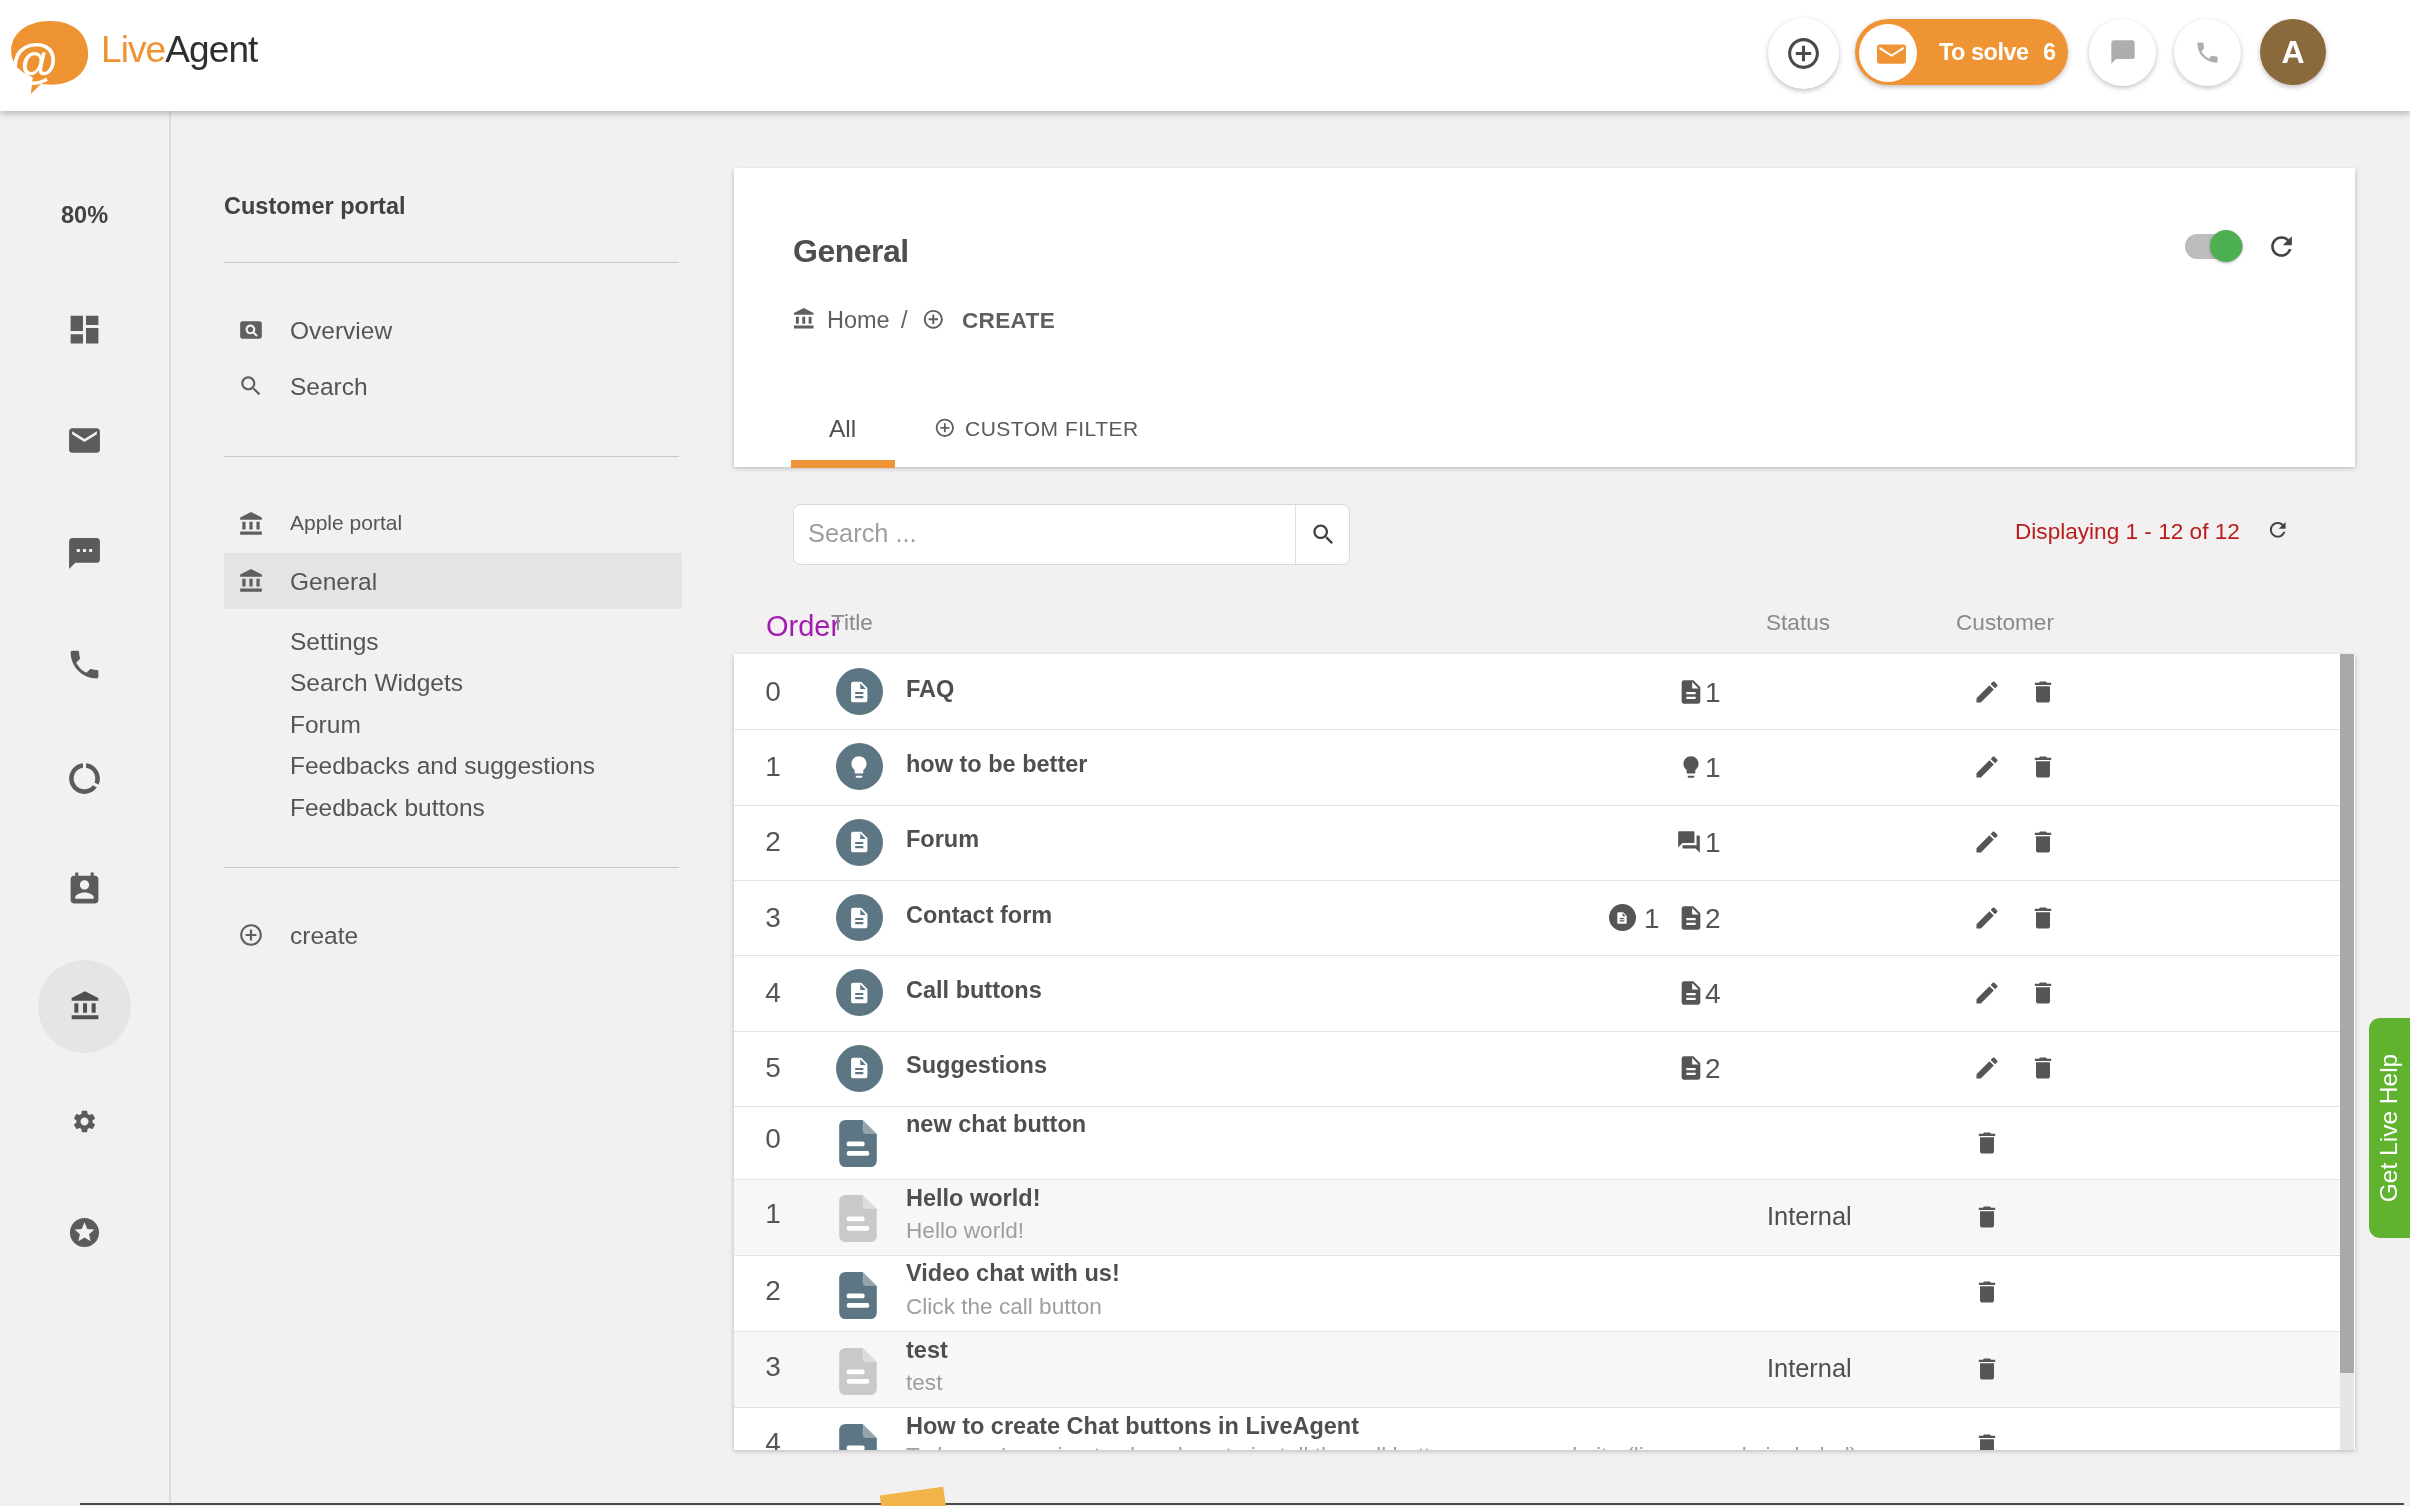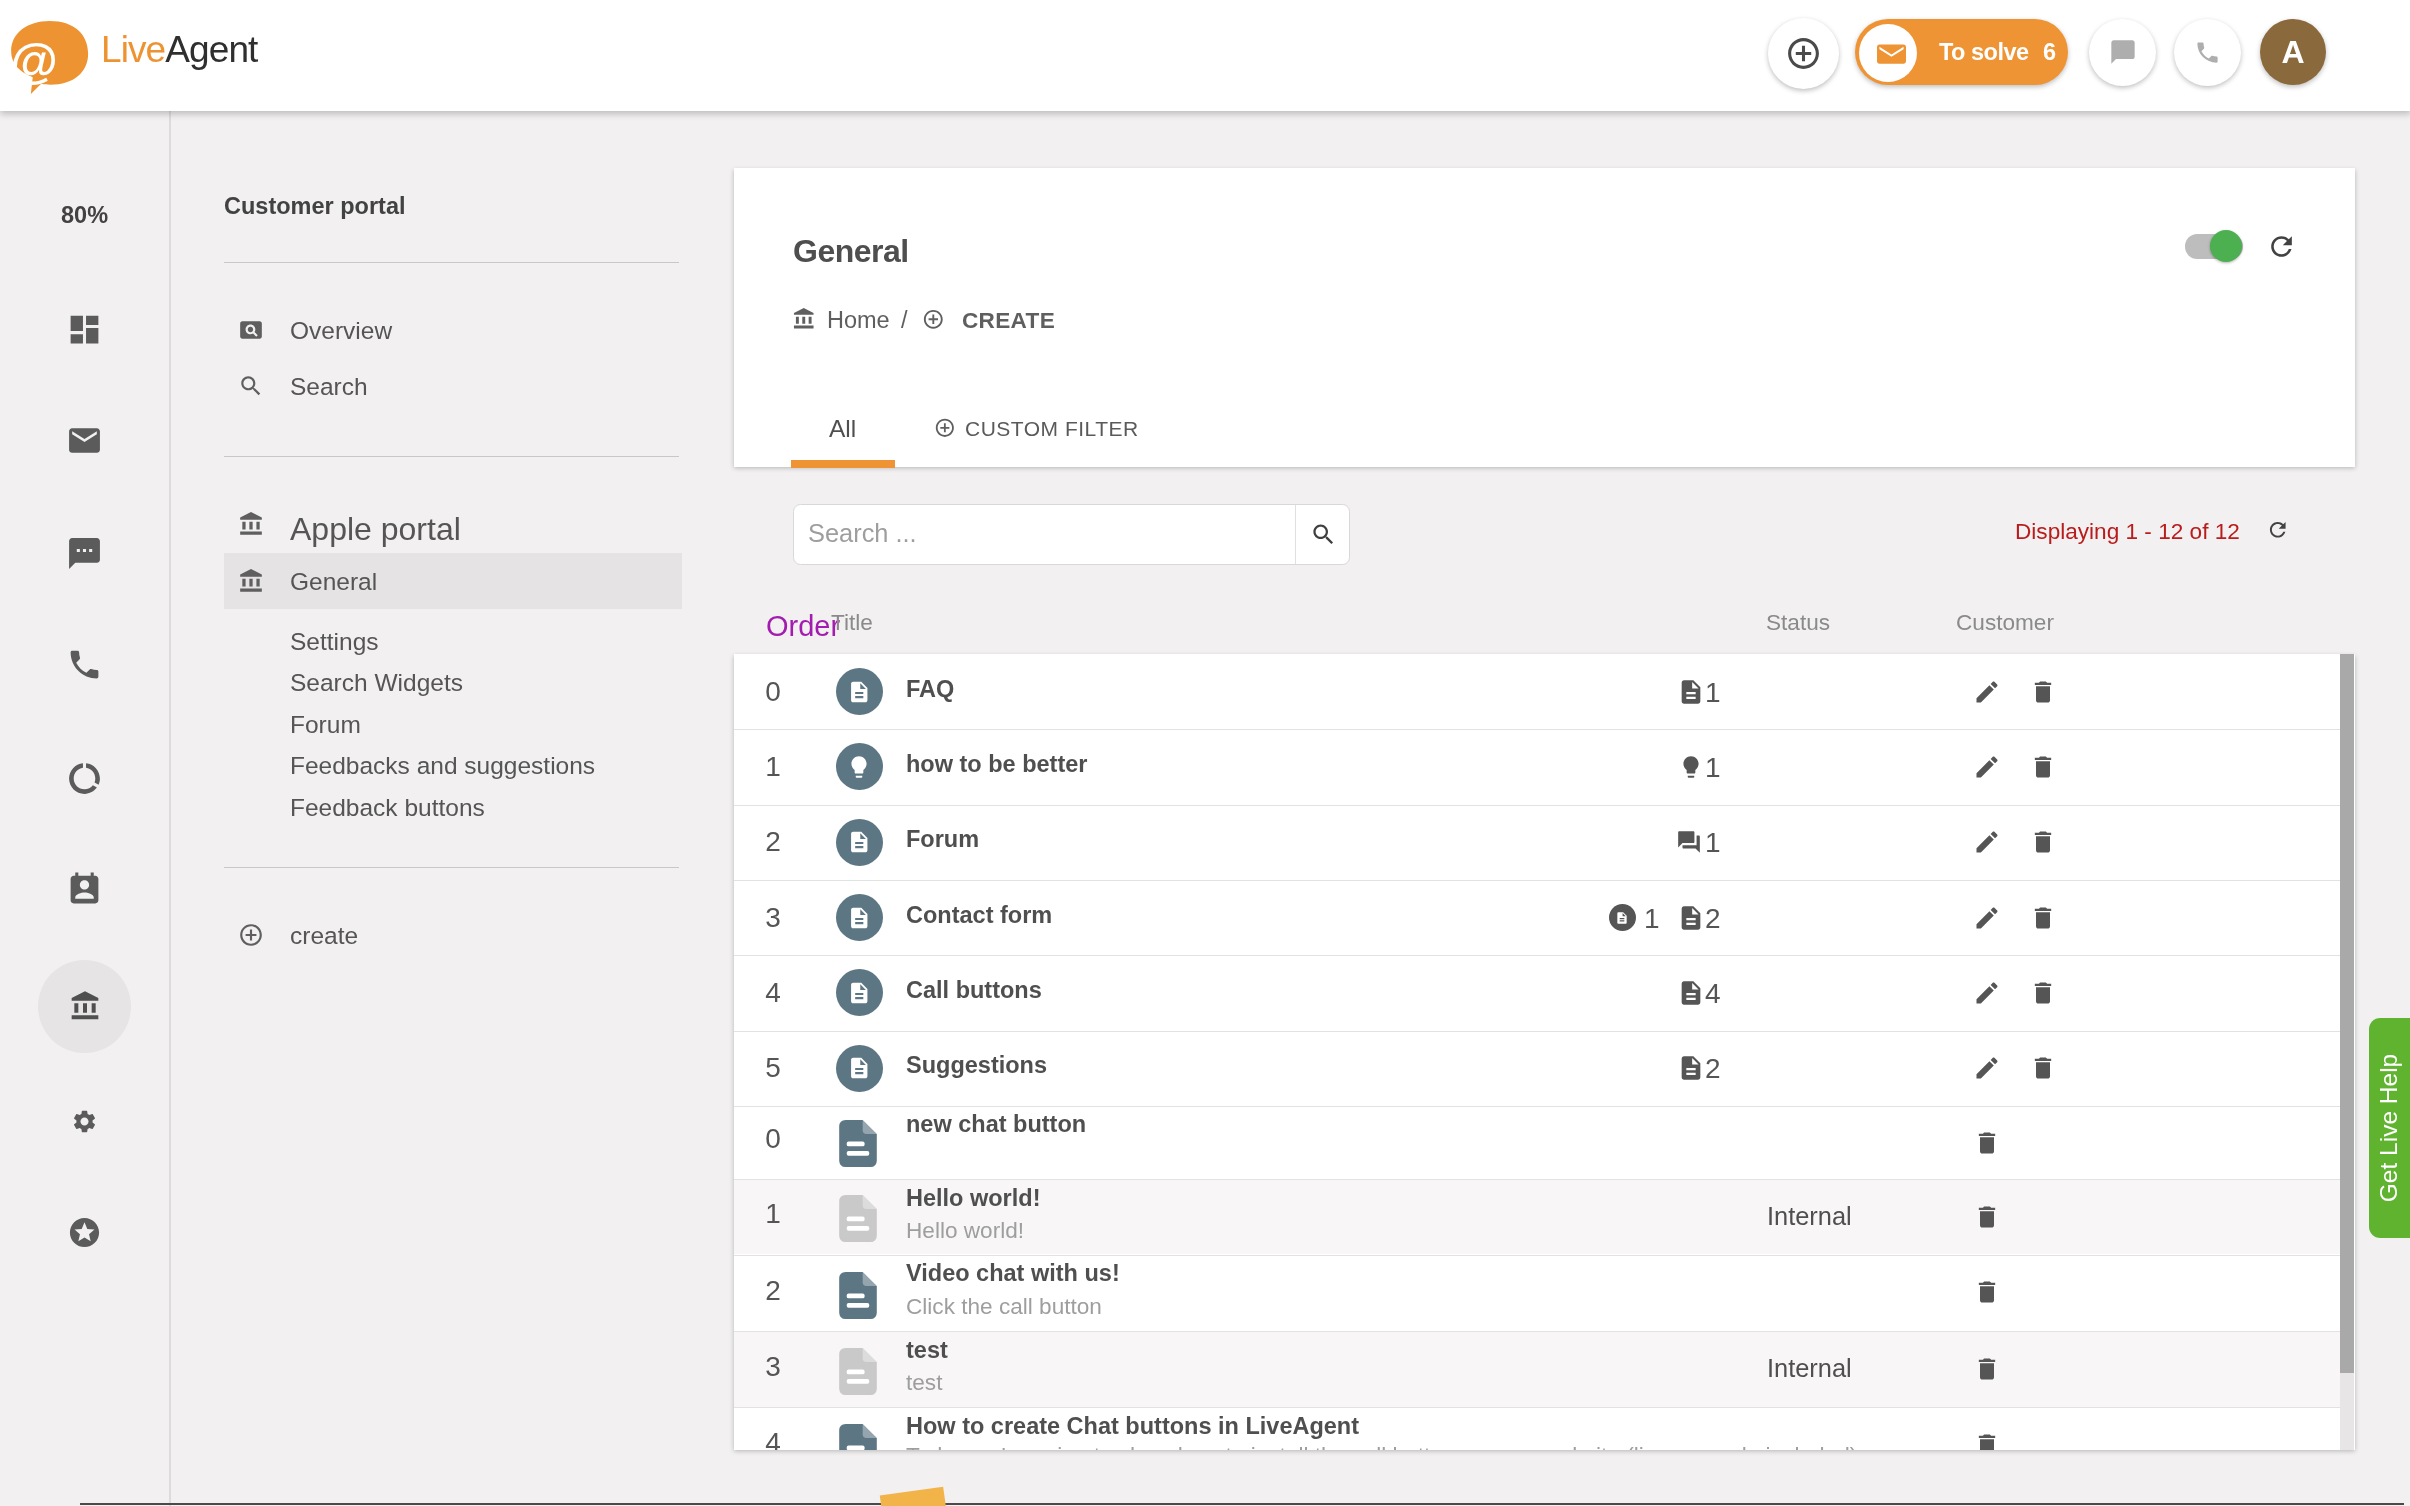--- a/index.html
+++ b/index.html
@@ -91,21 +91,21 @@
   <svg class="abs" style="left:238px;top:373px;" width="26" height="26" viewBox="0 0 24 24">
       <path fill="#5f5f5f" d="M15.5 14h-.79l-.28-.27C15.41 12.59 16 11.11 16 9.5 16 5.91 13.09 3 9.5 3S3 5.91 3 9.5 5.91 16 9.5 16c1.61 0 3.09-.59 4.23-1.57l.27.28v.79l5 4.99L20.49 19l-4.99-5zm-6 0C7.01 14 5 11.99 5 9.5S7.01 5 9.5 5 14 7.01 14 9.5 11.99 14 9.5 14z"></path>
     </svg>
   <div class="abs" style="left:290px;top:373px;font-size:24.5px;color:#555;">Search</div>
 
   <div class="abs" style="left:224px;top:456px;width:455px;height:0.9px;background:#c9c7c7;"></div>
 
   <svg class="abs" style="left:238px;top:511px;" width="26" height="26" viewBox="0 0 24 24">
       <path fill="#5f5f5f" d="M4 10h3v7H4zM10.5 10h3v7h-3zM2 19h20v3H2zM17 10h3v7h-3zM12 1L2 6v2h20V6z"></path>
     </svg>
-  <div class="abs" style="left:290px;top:511px;font-size:32px;color:#555;">Apple portal</div>
+  <div class="abs" style="left:290px;top:511px;font-size:21px;color:#555;">Apple portal</div>
 
   <div class="abs" style="left:224px;top:553px;width:458px;height:56px;background:#e5e3e3;"></div>
   <svg class="abs" style="left:238px;top:568px;" width="26" height="26" viewBox="0 0 24 24">
       <path fill="#5f5f5f" d="M4 10h3v7H4zM10.5 10h3v7h-3zM2 19h20v3H2zM17 10h3v7h-3zM12 1L2 6v2h20V6z"></path>
     </svg>
   <div class="abs" style="left:290px;top:568px;font-size:24.5px;color:#555;">General</div>
 
   <div class="abs" style="left:290px;top:628px;font-size:24.5px;color:#555;">Settings</div>
   <div class="abs" style="left:290px;top:669px;font-size:24.5px;color:#555;">Search Widgets</div>
   <div class="abs" style="left:290px;top:711px;font-size:24.5px;color:#555;">Forum</div>

